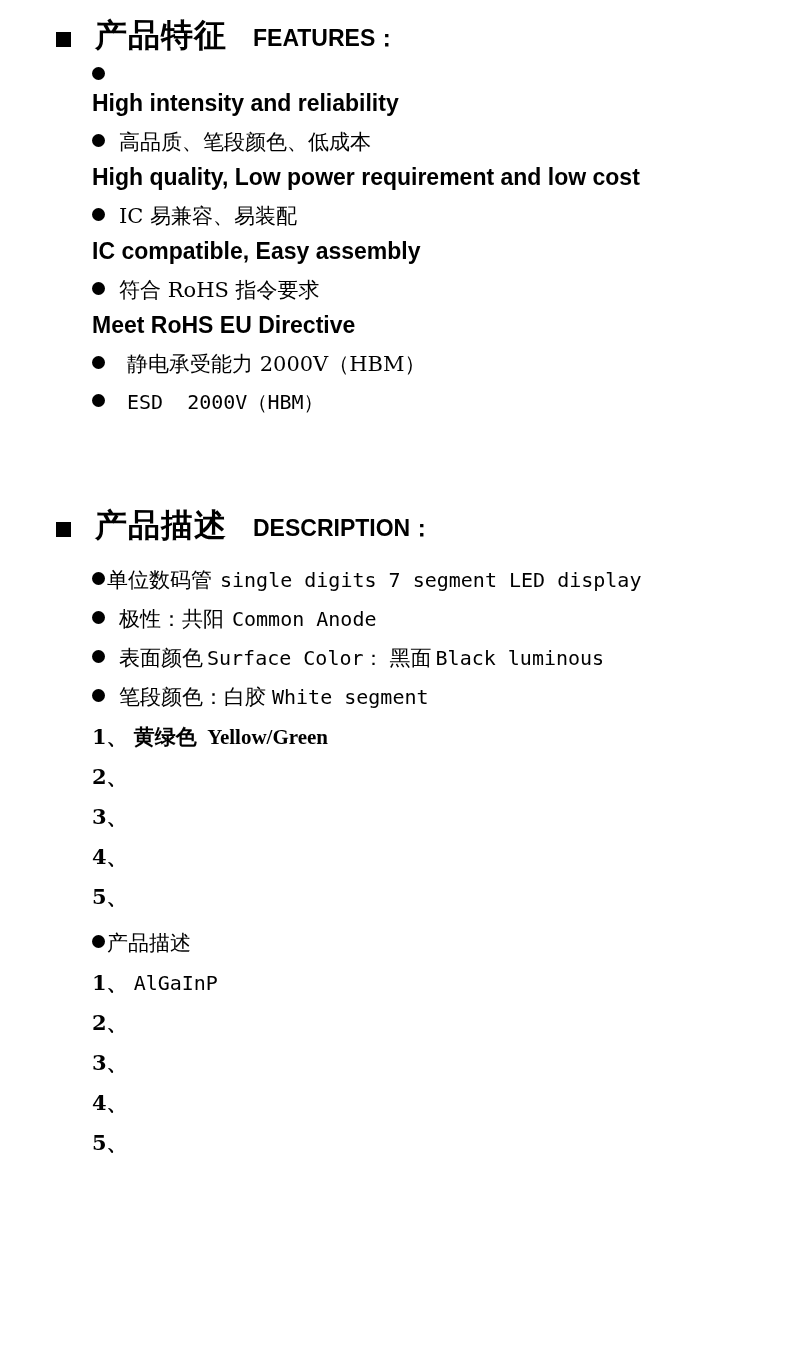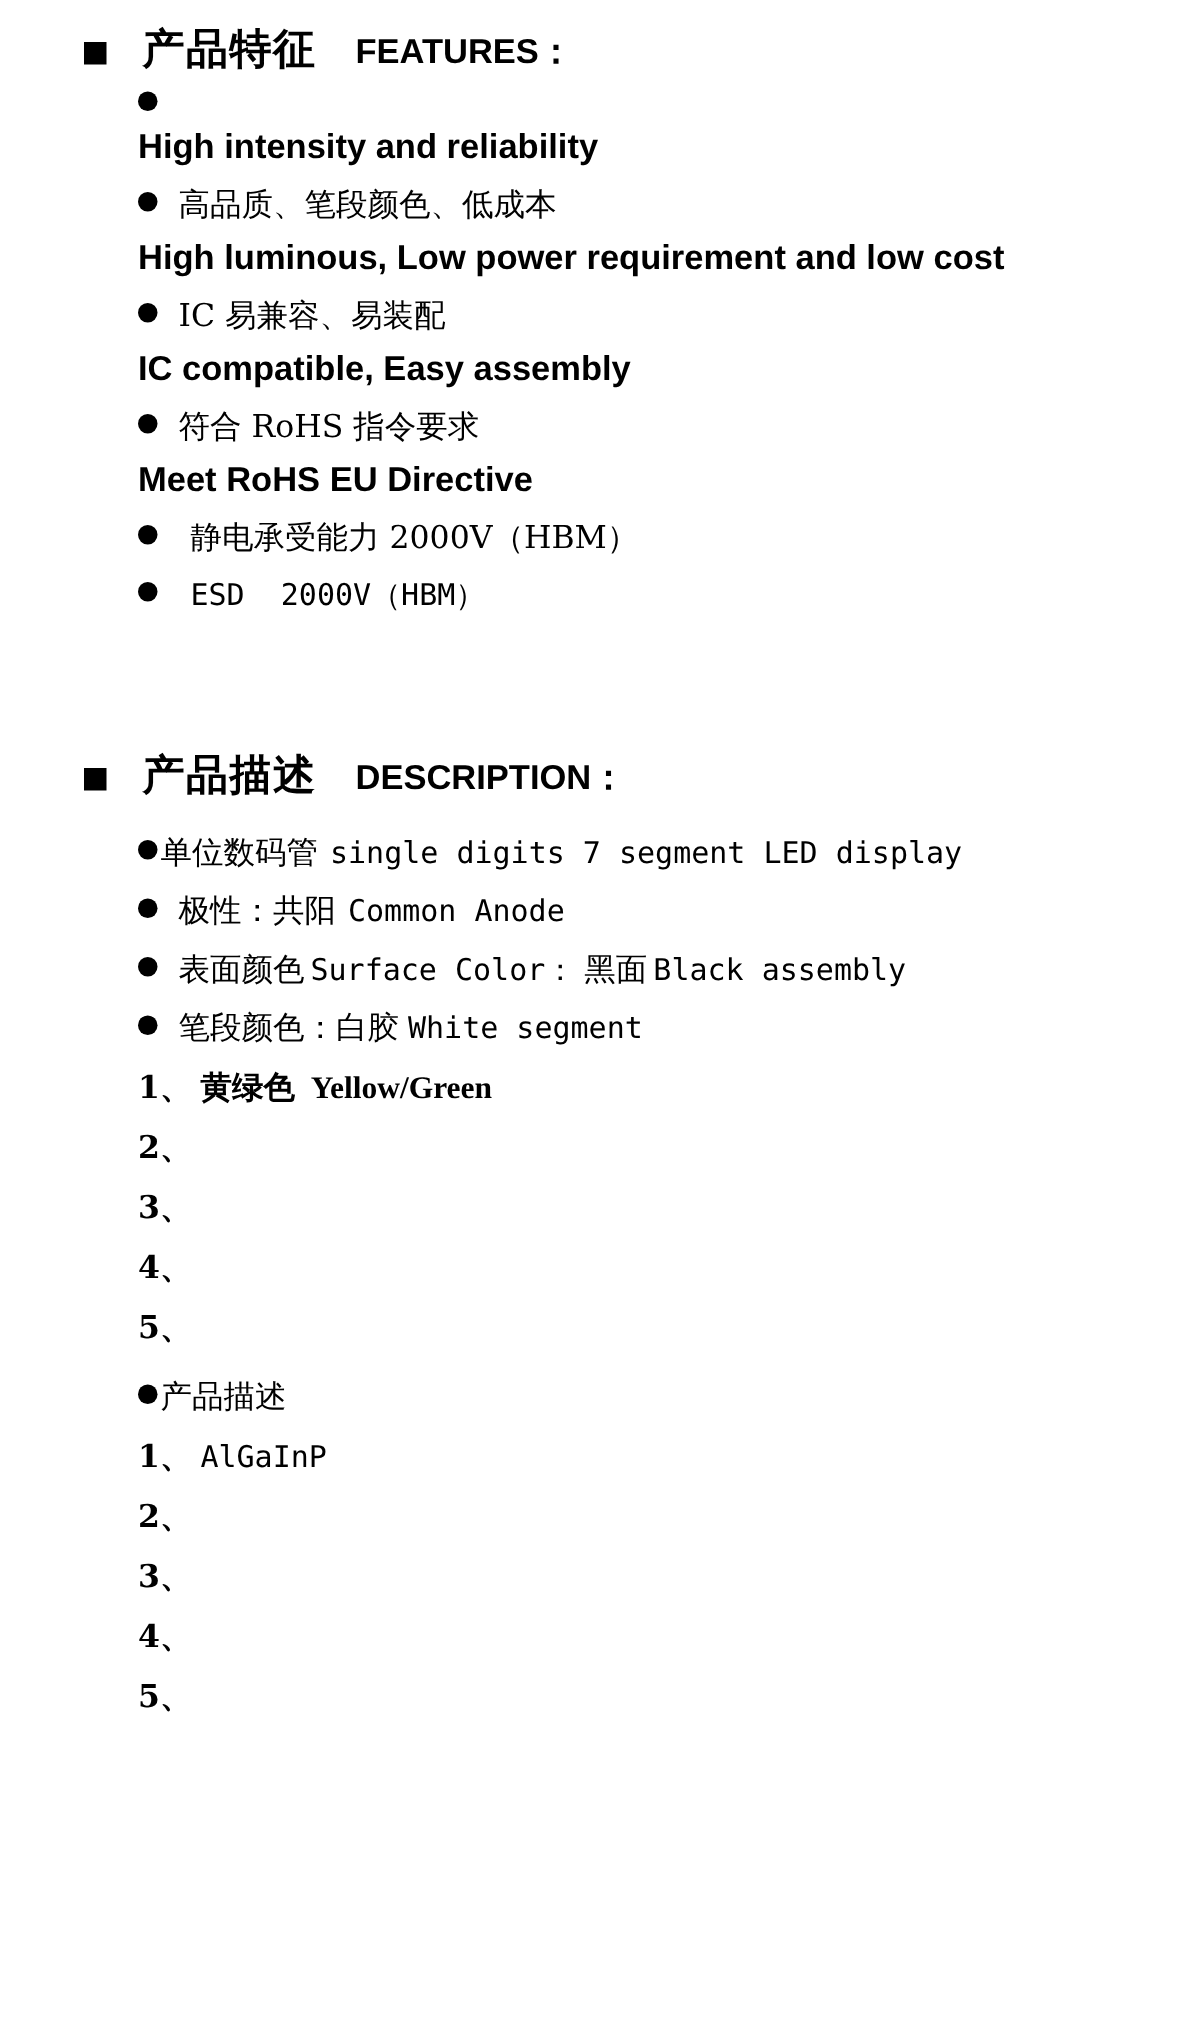--- a/index.html
+++ b/index.html
@@ -34,21 +34,21 @@
     height: 15px;
     background: #000;
     display: inline-block;
     margin-right: 24px;
     position: relative;
     top: 1px;
     flex: 0 0 auto;
   }
   .sec-cn {
     font-family: Liberation Serif, serif;
-    font-size: 28px;
+    font-size: 32px;
     font-weight: bold;
     letter-spacing: 1px;
     white-space: pre;
   }
   .sec-en {
     font-family: "Liberation Sans", sans-serif;
     font-size: 23px;
     font-weight: bold;
     margin-left: 26px;
     white-space: pre;
@@ -153,21 +153,21 @@
 
   <div class="line">
     <span class="dot"></span>
   </div>
   <div class="en-bold">High intensity and reliability</div>
 
   <div class="line">
     <span class="dot"></span>
     <span class="cn">高品质、笔段颜色、低成本</span>
   </div>
-  <div class="en-bold">High luminous, Low power requirement and low cost</div>
+  <div class="en-bold">High quality, Low power requirement and low cost</div>
 
   <div class="line">
     <span class="dot"></span>
     <span class="cn">IC 易兼容、易装配</span>
   </div>
   <div class="en-bold">IC compatible, Easy assembly</div>
 
   <div class="line">
     <span class="dot"></span>
     <span class="cn">符合 RoHS 指令要求</span>
@@ -202,21 +202,21 @@
     <span class="dot"></span>
     <span class="cn">极性：共阳</span>
     <span class="mono" style="margin-left:8px;">Common Anode</span>
   </div>
 
   <div class="line">
     <span class="dot"></span>
     <span class="cn">表面颜色</span>
     <span class="mono" style="margin-left:4px;">Surface Color：</span>
     <span class="cn" style="margin-left:6px;">黑面</span>
-    <span class="mono" style="margin-left:4px;">Black assembly</span>
+    <span class="mono" style="margin-left:4px;">Black luminous</span>
   </div>
 
   <div class="line">
     <span class="dot"></span>
     <span class="cn">笔段颜色：白胶</span>
     <span class="mono" style="margin-left:6px;">White segment</span>
   </div>
 
 
   <div class="num-line">

